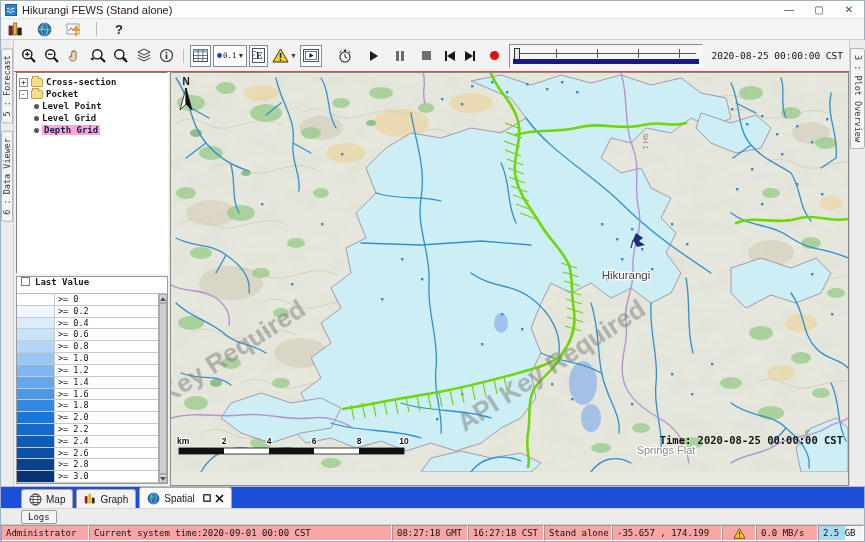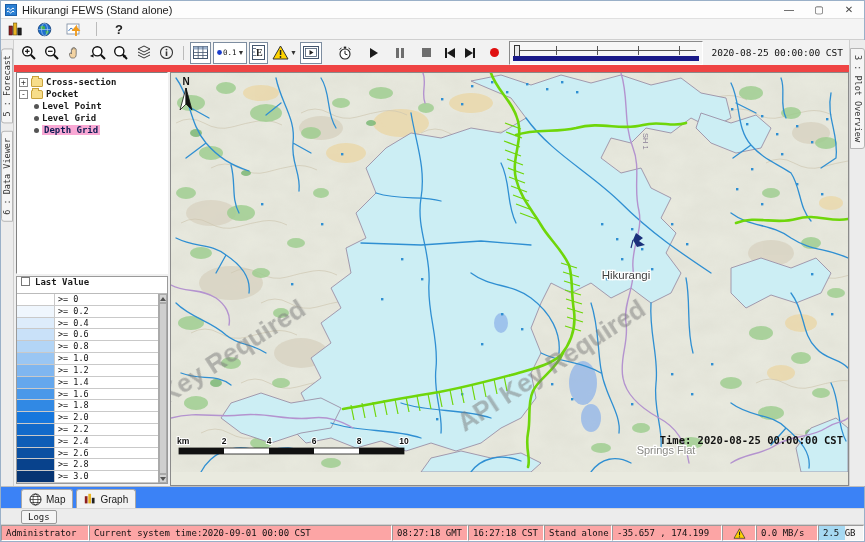--- a/index.html
+++ b/index.html
@@ -29,21 +29,21 @@
   .tabstrip { background:#ececec; display:flex; flex-direction:column; align-items:center; }
   .tabstrip.left { width:14px; border-right:1px solid #cfcfcf; }
   .tabstrip.right { width:18px; border-left:1px solid #cfcfcf; }
   .vtab { background:#f5f5f5; border:1px solid #b5b5b5; font-family:"DejaVu Sans Mono", monospace; font-size:8.5px; color:#333; padding:6px 0; display:flex; align-items:center; justify-content:center; }
   .tabstrip.left .vtab { writing-mode:vertical-rl; transform:rotate(180deg); width:12px; margin-top:8px; border-radius:0 3px 3px 0; }
   .tabstrip.right .vtab { writing-mode:vertical-rl; width:15px; margin-top:8px; border-radius:0 3px 3px 0; }
 
   .center { flex:1; display:flex; flex-direction:column; }
 
   
-  .toolbar2 { height:32px; display:flex; align-items:center; padding:0 4px 0 4px; gap:2px; background:#f2f2f2; border-bottom:7px solid #ef4444; }
+  .toolbar2 { height:32px; display:flex; align-items:center; padding:0 4px 0 4px; gap:2px; background:#f2f2f2; border-bottom:1px solid #ef4444; }
   .ti { width:21px; height:20px; display:flex; align-items:center; justify-content:center; }
   .framed { border:1px solid #7d8da0; background:#fff; height:22px; display:flex; align-items:center; justify-content:center; padding:0 2px; }
   .caret { font-size:7px; color:#333; margin-left:1px; }
   .pb { width:18px; height:18px; display:flex; align-items:center; justify-content:center; }
   .tri-r { width:0; height:0; border-left:8px solid #1a1a1a; border-top:5px solid transparent; border-bottom:5px solid transparent; }
   .pausebars { display:flex; gap:2px; }
   .pausebars i { display:block; width:3px; height:10px; background:#6e6e6e; }
   .stopsq { width:9px; height:9px; background:#6e6e6e; }
   .skip { display:flex; align-items:center; }
   .skip .bar { width:2px; height:10px; background:#1a1a1a; }
@@ -82,21 +82,21 @@
   .sarr { height:9px; background:#d4d4d4; border:1px solid #aaa; display:flex; align-items:center; justify-content:center; }
   .sarr i { width:0; height:0; border-left:3px solid transparent; border-right:3px solid transparent; }
   .sarr.up i { border-bottom:4px solid #555; }
   .sarr.dn i { border-top:4px solid #555; }
   .sthumb { flex:1; background:#cfcfcf; border:1px solid #aaa; }
 
   .mapbox { flex:1; border:1px solid #8a8a8a; position:relative; overflow:hidden; background:#e9eadf; }
   .mapbox svg { display:block; }
 
   
-  .tabbar { height:22px; background:#3b82f6; display:flex; align-items:flex-end; padding-left:20px; gap:3px; border-top:1px solid #bdbdbd; }
+  .tabbar { height:22px; background:#1d4ed8; display:flex; align-items:flex-end; padding-left:20px; gap:3px; border-top:1px solid #bdbdbd; }
   .btab { height:19px; background:#f2f2f2; border:1px solid #a8a8a8; border-bottom:none; border-radius:3px 3px 0 0; display:flex; align-items:center; gap:4px; padding:0 7px; font-size:10px; color:#222; }
   .btab.active { background:#fbfbfb; height:21px; font-weight:normal; }
   .tab-ctl { display:flex; align-items:center; gap:4px; margin-left:4px; font-size:10px; color:#111; }
   .logsrow { height:16px; background:#ececec; display:flex; align-items:center; padding-left:20px; border-top:1px solid #d8d8d8; }
   .logsbtn { height:14px; border:1px solid #9a9a9a; background:#f5f5f5; border-radius:2px; font-size:9px; font-family:"DejaVu Sans Mono", monospace; padding:0 6px; color:#222; display:flex; align-items:center; }
 
   
   .statusbar { height:17px; display:flex; background:#f0f0f0; border-top:1px solid #cfcfcf; font-family:"DejaVu Sans Mono", monospace; font-size:9px; color:#111; }
   .scell { border:1px solid; border-color:#9a9a9a #fff #fff #9a9a9a; background:#fca5a5; display:flex; align-items:center; padding:0 4px; white-space:nowrap; overflow:hidden; }
   .mem { background:linear-gradient(to right, #a6d9f2 0 58%, #f4f4f4 58%); }
@@ -692,20 +692,36 @@
       <span>Map</span>
     </div>
     <div class="btab">
       <svg width="12" height="12" viewBox="0 0 15 15">
           <rect x="1" y="4" width="3.4" height="9" fill="#8d1f1f"></rect>
           <rect x="5.4" y="1" width="3.4" height="12" fill="#e9b41f"></rect>
           <rect x="9.8" y="6" width="3.4" height="7" fill="#222"></rect>
         </svg>
       <span>Graph</span>
     </div>
+    <div class="btab active">
+      <svg width="13" height="13" viewBox="0 0 15 15">
+          <circle cx="7.5" cy="7.5" r="6.3" fill="#1e6fd0" stroke="#0c3a72" stroke-width="0.8"></circle>
+          <path d="M3,5 q2,-2 4,-1 q2,1 1,3 q-2,1.5 -4,0 Z" fill="#3fae4e"></path>
+          <ellipse cx="7.5" cy="7.5" rx="3" ry="6.2" fill="none" stroke="#bcd8f2" stroke-width="0.6"></ellipse>
+        </svg>
+      <span>Spatial</span>
+      <span class="tab-ctl">
+        <svg width="8" height="8" viewBox="0 0 8 8">
+            <rect x="0.8" y="0.8" width="6.4" height="6.4" fill="none" stroke="#111" stroke-width="1.2"></rect>
+          </svg>
+        <svg width="9" height="9" viewBox="0 0 9 9">
+            <path d="M1,1 L8,8 M8,1 L1,8" stroke="#111" stroke-width="1.6"></path>
+          </svg>
+      </span>
+    </div>
   </div>
 
   <div class="logsrow">
     <span class="logsbtn">Logs</span>
   </div>
 
   <div class="statusbar">
     <span class="scell" style="width:88px;">Administrator</span>
     <span class="scell" style="flex:1;">Current system time:2020-09-01 00:00 CST</span>
     <span class="scell" style="width:76px;">08:27:18 GMT</span>

